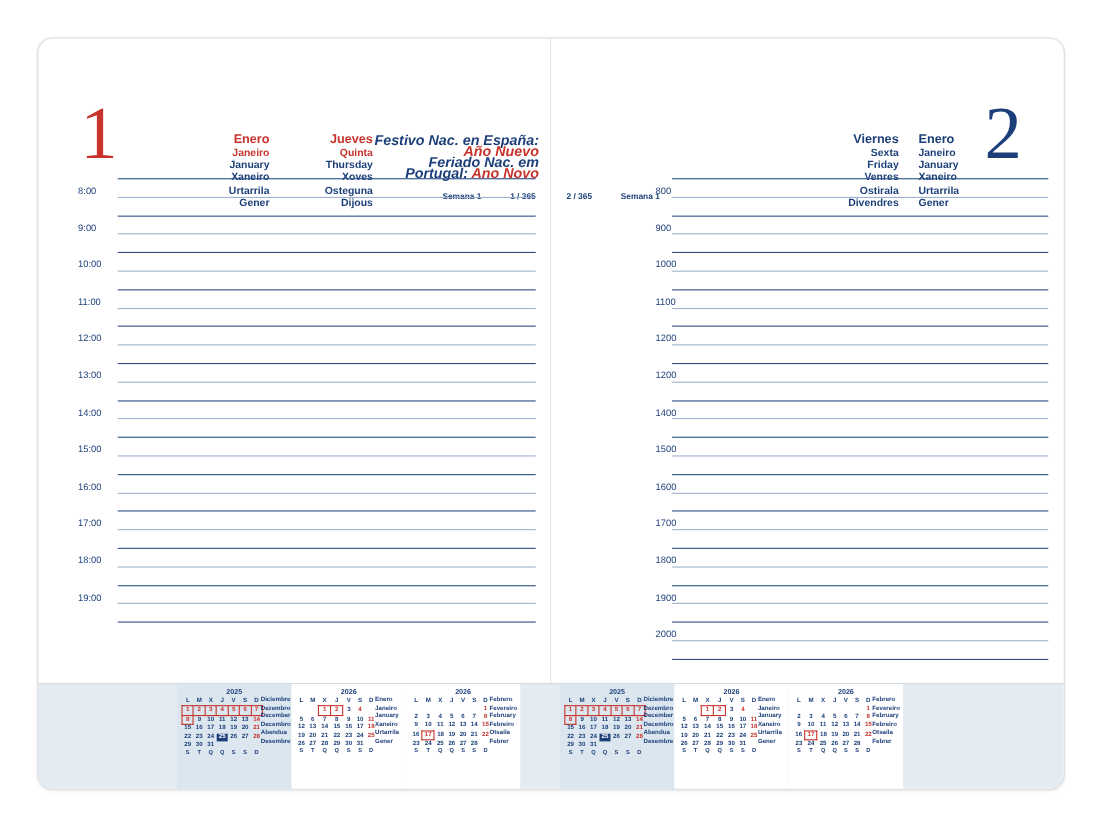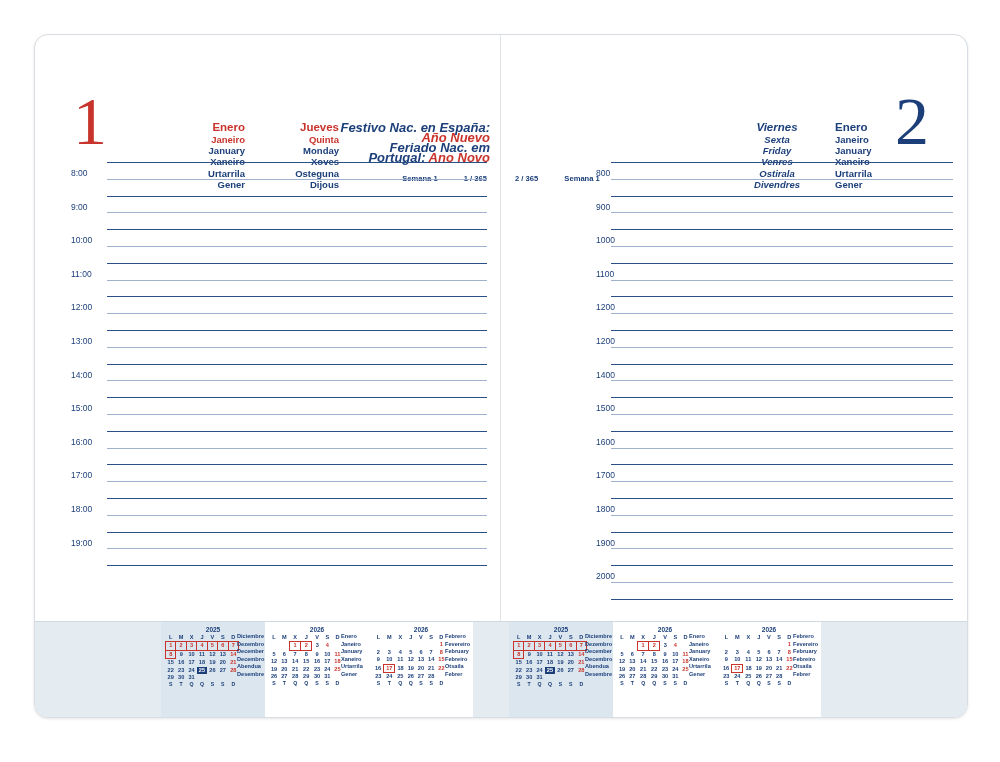--- a/index.html
+++ b/index.html
@@ -71,21 +71,21 @@
     font-size: 9.5px;
     line-height: 11.2px;
     font-weight: 700;
   }
   .daynames .l1 { font-size: 11.5px; line-height: 13px; }
   .col-red { color: #c8342c; }
   .col-blue { color: #1c3f7a; }
 
   .left .dn-month { left: 150px; top: 60px; width: 60px; text-align: right; }
   .left .dn-day   { left: 224px; top: 60px; width: 80px; text-align: right; }
-  .right .dn-day   { right: 150px; top: 60px; width: 80px; text-align: center; font-style: italic; }
+  .right .dn-day   { right: 150px; top: 60px; width: 80px; text-align: right; }
   .right .dn-month { right: 62px; top: 60px; width: 70px; text-align: left; }
 
   .holidays {
     position: absolute;
     left: 300px;
     top: 62px;
     width: 155px;
     text-align: right;
     font-size: 13px;
     line-height: 10px;
@@ -227,21 +227,21 @@
           <div class="col-red">Janeiro</div>
           <div class="col-blue">January</div>
           <div class="col-blue">Xaneiro</div>
           <div class="col-blue">Urtarrila</div>
           <div class="col-blue">Gener</div>
         </div>
 
         <div class="daynames dn-day">
           <div class="l1 col-red">Jueves</div>
           <div class="col-red">Quinta</div>
-          <div class="col-blue">Monday</div>
+          <div class="col-blue">Thursday</div>
           <div class="col-blue">Xoves</div>
           <div class="col-blue">Osteguna</div>
           <div class="col-blue">Dijous</div>
         </div>
 
         <div class="holidays">
           <div>
             <span>Festivo Nac. en España:</span>
             <span class="hv">Año Nuevo</span>
           </div>

